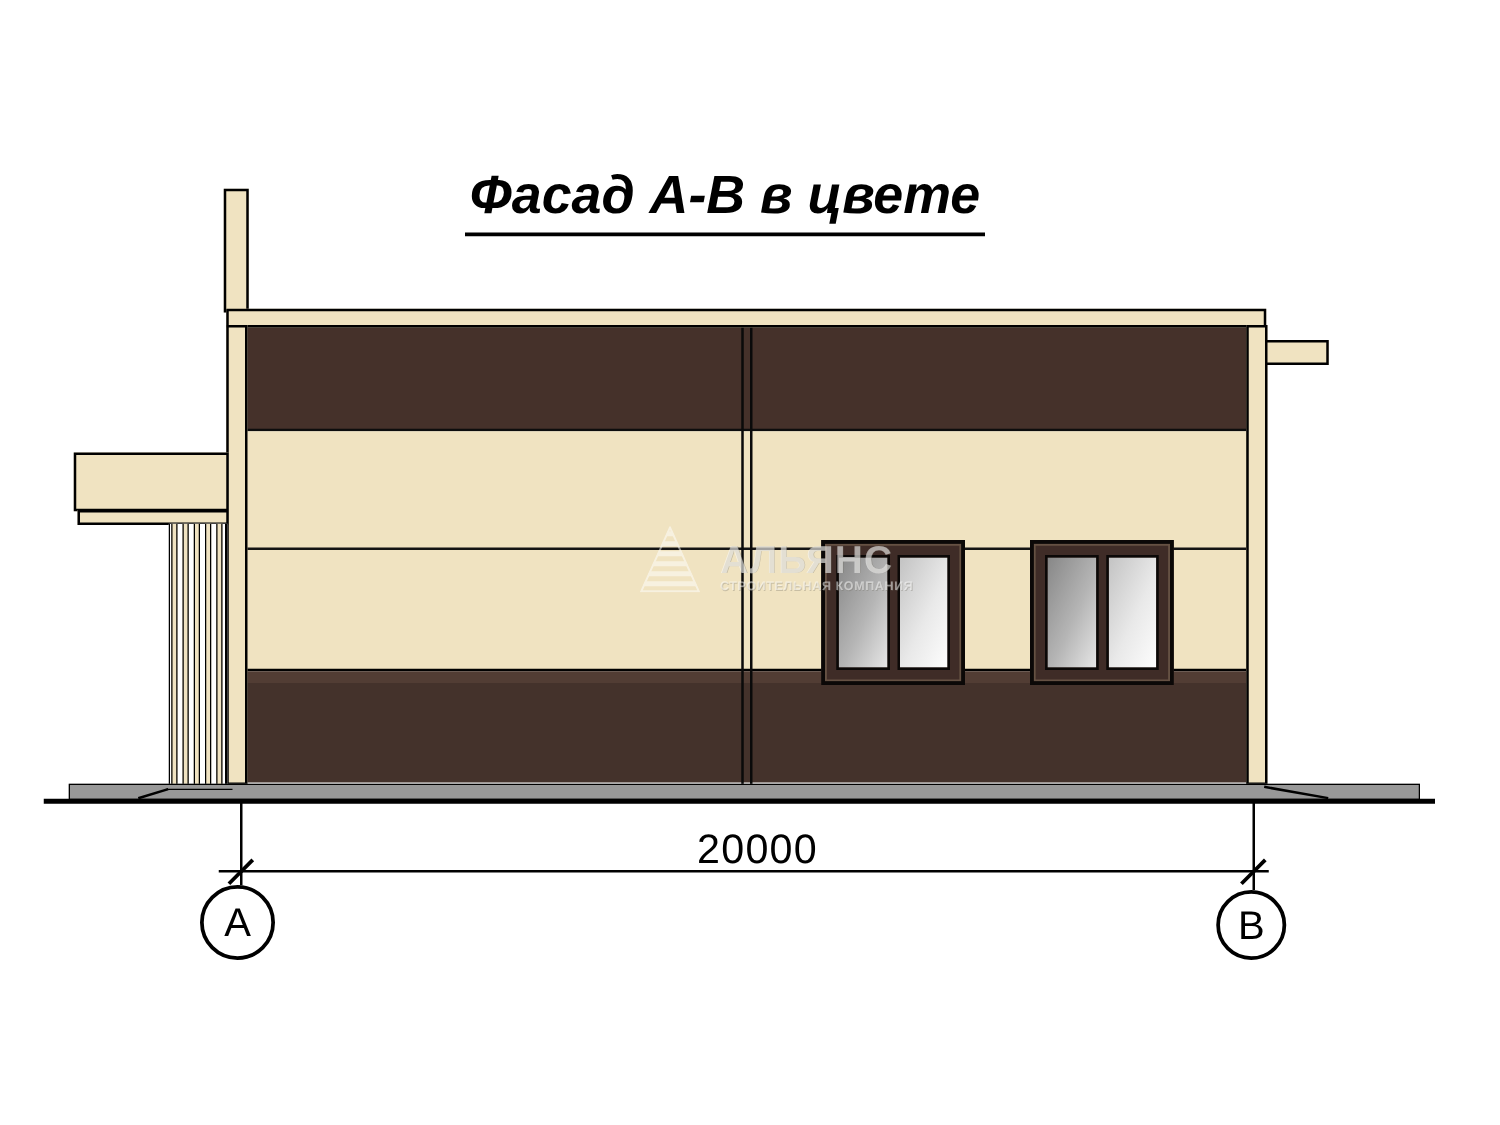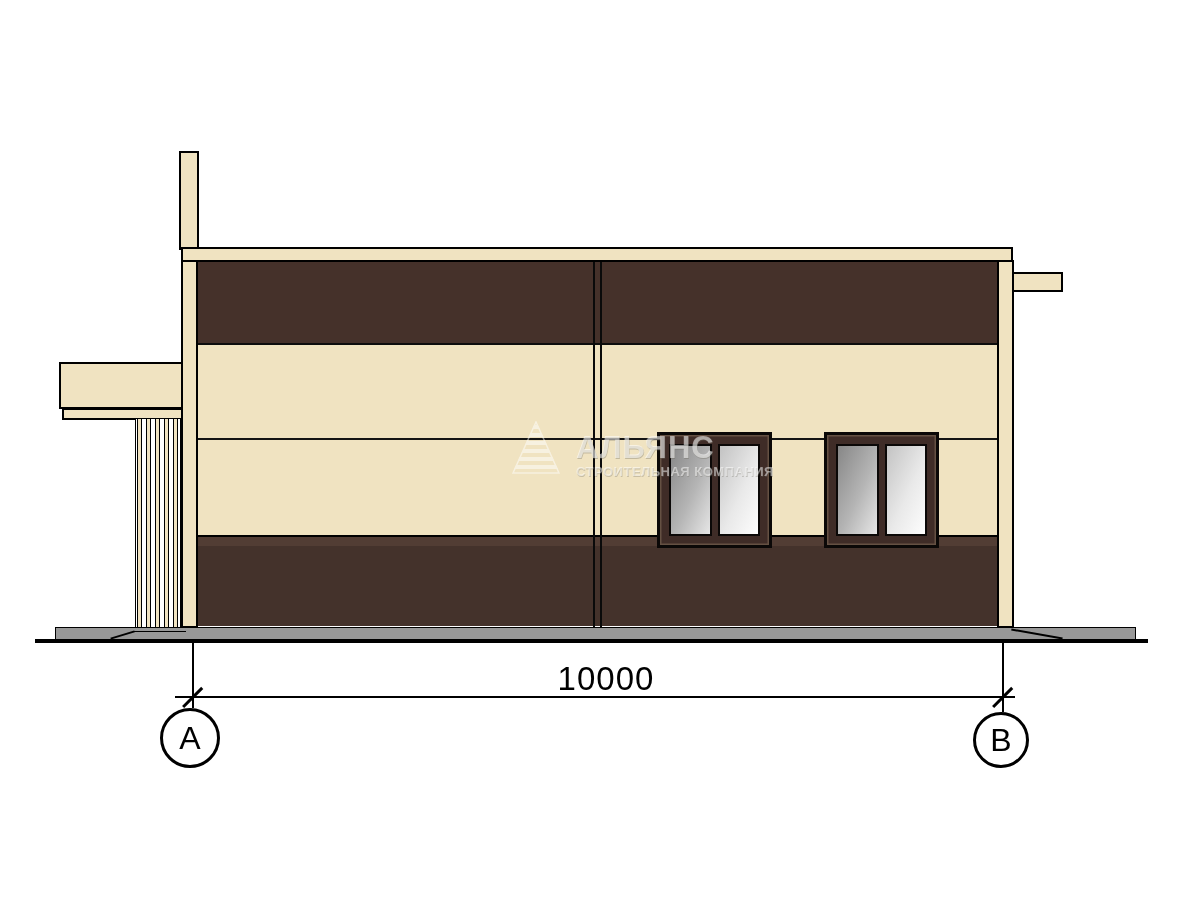--- a/index.html
+++ b/index.html
@@ -77,28 +77,31 @@
   #circle-a{left:160px;top:708px;width:60px;height:60px;}
   #circle-b{left:973px;top:712px;width:56px;height:56px;}
 
   
   #watermark{left:512px;top:421px;display:flex;align-items:flex-start;gap:16px;
              pointer-events:none;z-index:50;}
   #wm-triangle{opacity:0.5;}
   #wm-textblock{display:flex;flex-direction:column;margin-top:12px;}
   #wm-brand{font-size:31px;font-weight:700;line-height:30px;letter-spacing:1px;
             color:rgba(255,255,255,0.55);text-shadow:0.5px 0.5px 0.5px rgba(110,105,95,0.35);}
-  #wm-tagline{font-size:13px;font-weight:700;letter-spacing:0.5px;margin-top:1px;
+  #wm-tagline{font-size:10px;font-weight:700;letter-spacing:0.5px;margin-top:1px;
               color:rgba(255,255,255,0.5);text-shadow:0.5px 0.5px 0.5px rgba(110,105,95,0.3);}
 </style>
 </head>
 <body>
 
 <div id="canvas">
 
+  <div class="abs" id="title">
+    <span>Фасад А-В в цвете</span>
+  </div>
 
   <div class="abs cream-part" id="chimney"></div>
 
   <div class="abs" id="wall">
     <div class="band" id="band-brown-top"></div>
     <div class="band" id="band-cream-upper"></div>
     <div class="band" id="band-cream-lower"></div>
     <div class="band" id="band-plinth"></div>
   </div>
 
@@ -137,21 +140,21 @@
   <div class="abs" id="step-left-h"></div>
   <div class="abs" id="step-left-d"></div>
   <div class="abs" id="step-right-d"></div>
   <div class="abs" id="ground-line"></div>
 
   <div class="abs axis-line" id="axis-line-a"></div>
   <div class="abs axis-line" id="axis-line-b"></div>
   <div class="abs" id="dim-line"></div>
   <div class="abs tick" id="tick-a"></div>
   <div class="abs tick" id="tick-b"></div>
-  <div class="abs" id="dim-text">10000</div>
+  <div class="abs" id="dim-text">20000</div>
   <div class="abs axis-circle" id="circle-a">
     <span>А</span>
   </div>
   <div class="abs axis-circle" id="circle-b">
     <span>В</span>
   </div>
 
   <div class="abs" id="watermark">
     <svg id="wm-triangle" width="48" height="53" viewBox="0 0 48 53">
       <defs>

